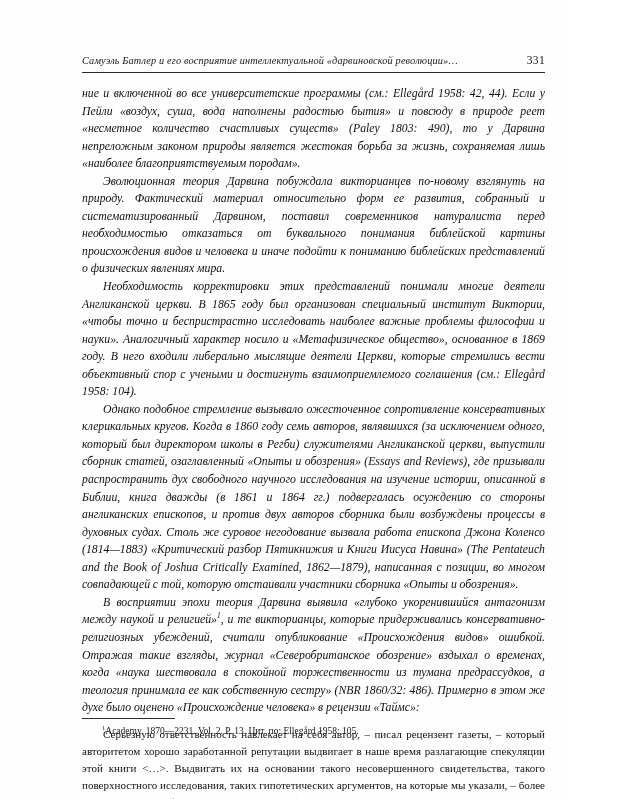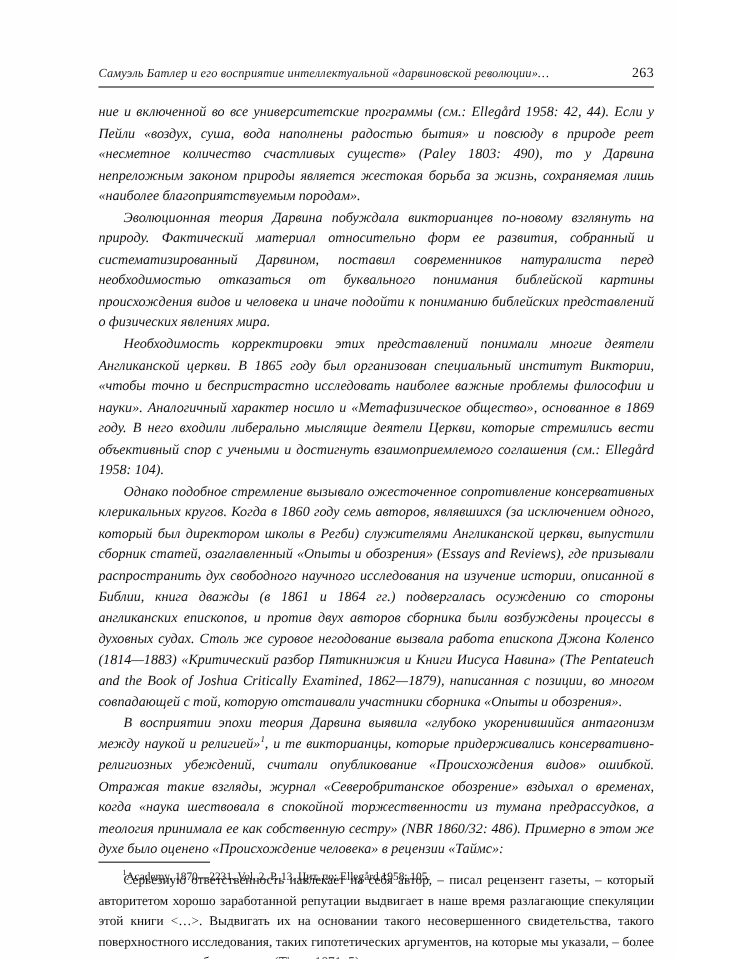--- a/index.html
+++ b/index.html
@@ -129,21 +129,21 @@
     line-height: 0;
   }
 </style>
 </head>
 <body>
 
 <div class="page">
 
   <div class="running-head">
     <span class="running-head-title">Самуэль Батлер и его восприятие интеллектуальной «дарвиновской революции»…</span>
-    <span class="running-head-pageno">263</span>
+    <span class="running-head-pageno">331</span>
   </div>
   <div class="head-rule"></div>
 
   <div class="text-column">
 
     <p class="body-par no-indent">ние и включенной во все университетские программы (см.: Ellegård 1958: 42, 44). Если у Пейли «воздух, суша, вода наполнены радостью бытия» и повсюду в природе реет «несметное количество счастливых существ» (Paley 1803: 490), то у Дарвина непреложным законом природы является жестокая борьба за жизнь, сохраняемая лишь «наиболее благоприятствуемым породам».</p>
 
     <p class="body-par">Эволюционная теория Дарвина побуждала викторианцев по-новому взглянуть на природу. Фактический материал относительно форм ее развития, собранный и систематизированный Дарвином, поставил современников натуралиста перед необходимостью отказаться от буквального понимания библейской картины происхождения видов и человека и иначе подойти к пониманию библейских представлений о физических явлениях мира.</p>
 
     <p class="body-par">Необходимость корректировки этих представлений понимали многие деятели Англиканской церкви. В 1865 году был организован специальный институт Виктории, «чтобы точно и беспристрастно исследовать наиболее важные проблемы философии и науки». Аналогичный характер носило и «Метафизическое общество», основанное в 1869 году. В него входили либерально мыслящие деятели Церкви, которые стремились вести объективный спор с учеными и достигнуть взаимоприемлемого соглашения (см.: Ellegård 1958: 104).</p>

